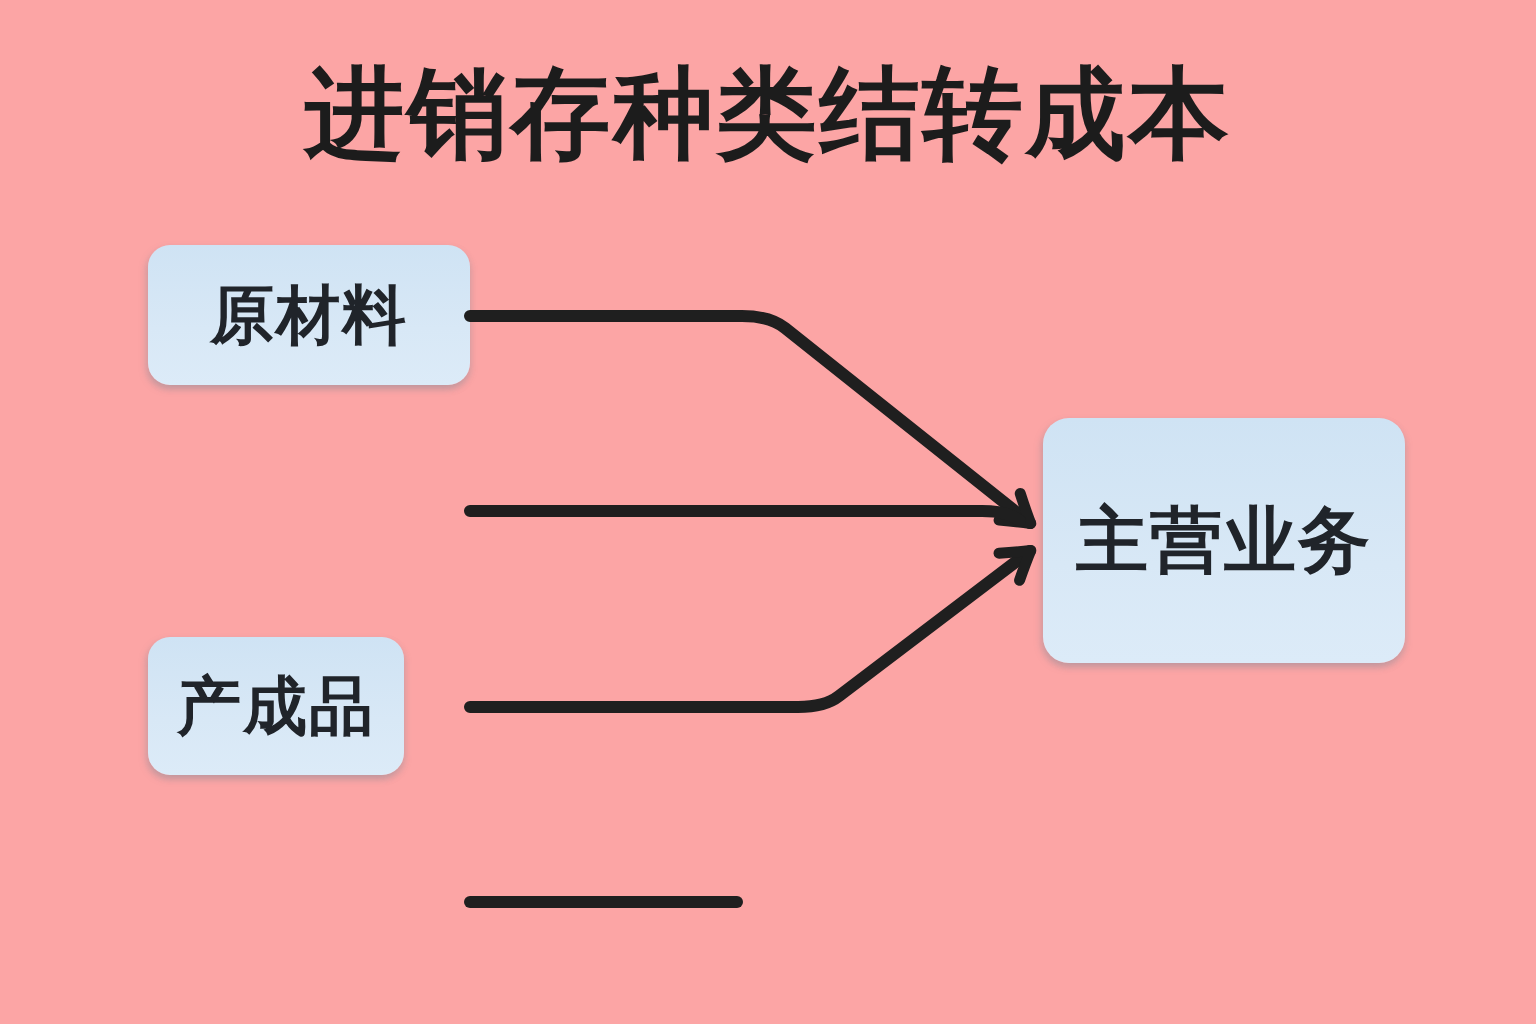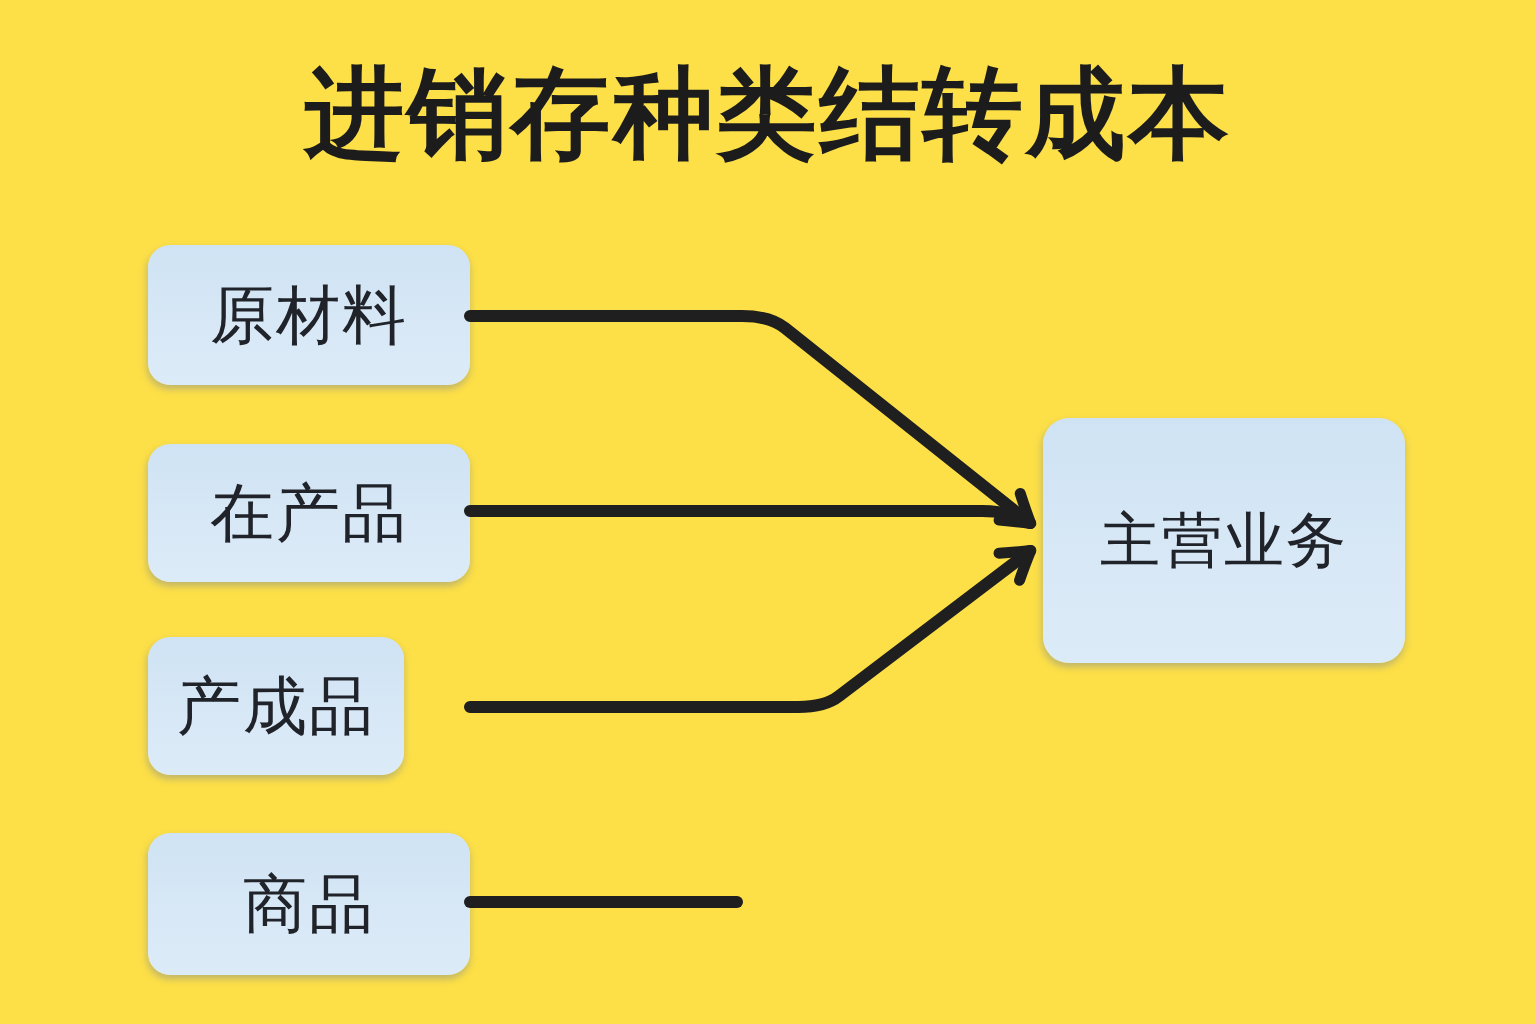--- a/index.html
+++ b/index.html
@@ -4,21 +4,21 @@
 <style>
   html, body {
     margin: 0;
     padding: 0;
     background: #fbfbfb;
   }
   #canvas {
     position: relative;
     width: 1536px;
     height: 1024px;
-    background: #fde047;
+    background: #fca5a5;
     overflow: hidden;
     font-family: "DejaVu Sans", "Liberation Sans", sans-serif;
     color: #1e1e1e;
   }
   .title {
     position: absolute;
     top: 48px;
     left: 0;
     width: 1536px;
     text-align: center;
@@ -33,62 +33,56 @@
     background: linear-gradient(180deg, #cfe3f4 0%, #d8e8f6 60%, #dcebf8 100%);
     border-radius: 22px;
     box-shadow: -2px 4px 7px rgba(125, 136, 148, 0.35), 2px 4px 6px rgba(125, 136, 148, 0.18);
     display: flex;
     align-items: center;
     justify-content: center;
     text-align: center;
   }
   .node-label {
     font-size: 64px;
-    font-weight: normal;
+    font-weight: bold;
     color: #20242a;
     letter-spacing: 2px;
     white-space: nowrap;
   }
   #node-raw-materials   { left: 148px; top: 245px; width: 322px; height: 140px; }
   #node-work-in-progress{ left: 148px; top: 444px; width: 322px; height: 138px; }
   #node-finished-goods  { left: 148px; top: 637px; width: 256px; height: 138px; }
   #node-merchandise     { left: 148px; top: 833px; width: 322px; height: 142px; }
   #node-main-cost       { left: 1043px; top: 418px; width: 362px; height: 245px; border-radius: 26px; }
-  #node-main-cost .node-label { font-size: 60px; line-height: 1.18; }
+  #node-main-cost .node-label { font-size: 72px; line-height: 1.18; }
   #arrow-layer {
     position: absolute;
     left: 0;
     top: 0;
     width: 1536px;
     height: 1024px;
     pointer-events: none;
   }
 </style>
 </head>
 <body>
 
 <div id="canvas">
 
   <div class="title">进销存种类结转成本</div>
 
   <div class="node" id="node-raw-materials">
     <span class="node-label">原材料</span>
   </div>
 
-  <div class="node" id="node-work-in-progress">
-    <span class="node-label">在产品</span>
-  </div>
 
   <div class="node" id="node-finished-goods">
     <span class="node-label">产成品</span>
   </div>
 
-  <div class="node" id="node-merchandise">
-    <span class="node-label">商品</span>
-  </div>
 
   <div class="node" id="node-main-cost">
     <span class="node-label">
       <span>主营业务</span><br>
     </span>
   </div>
 
   <svg id="arrow-layer" viewBox="0 0 1536 1024" xmlns="http://www.w3.org/2000/svg" aria-hidden="true">
     <defs>
       <marker id="arrowhead" viewBox="-45 -30 55 60" markerWidth="55" markerHeight="60" refX="-1" refY="0" orient="auto" markerUnits="userSpaceOnUse">

